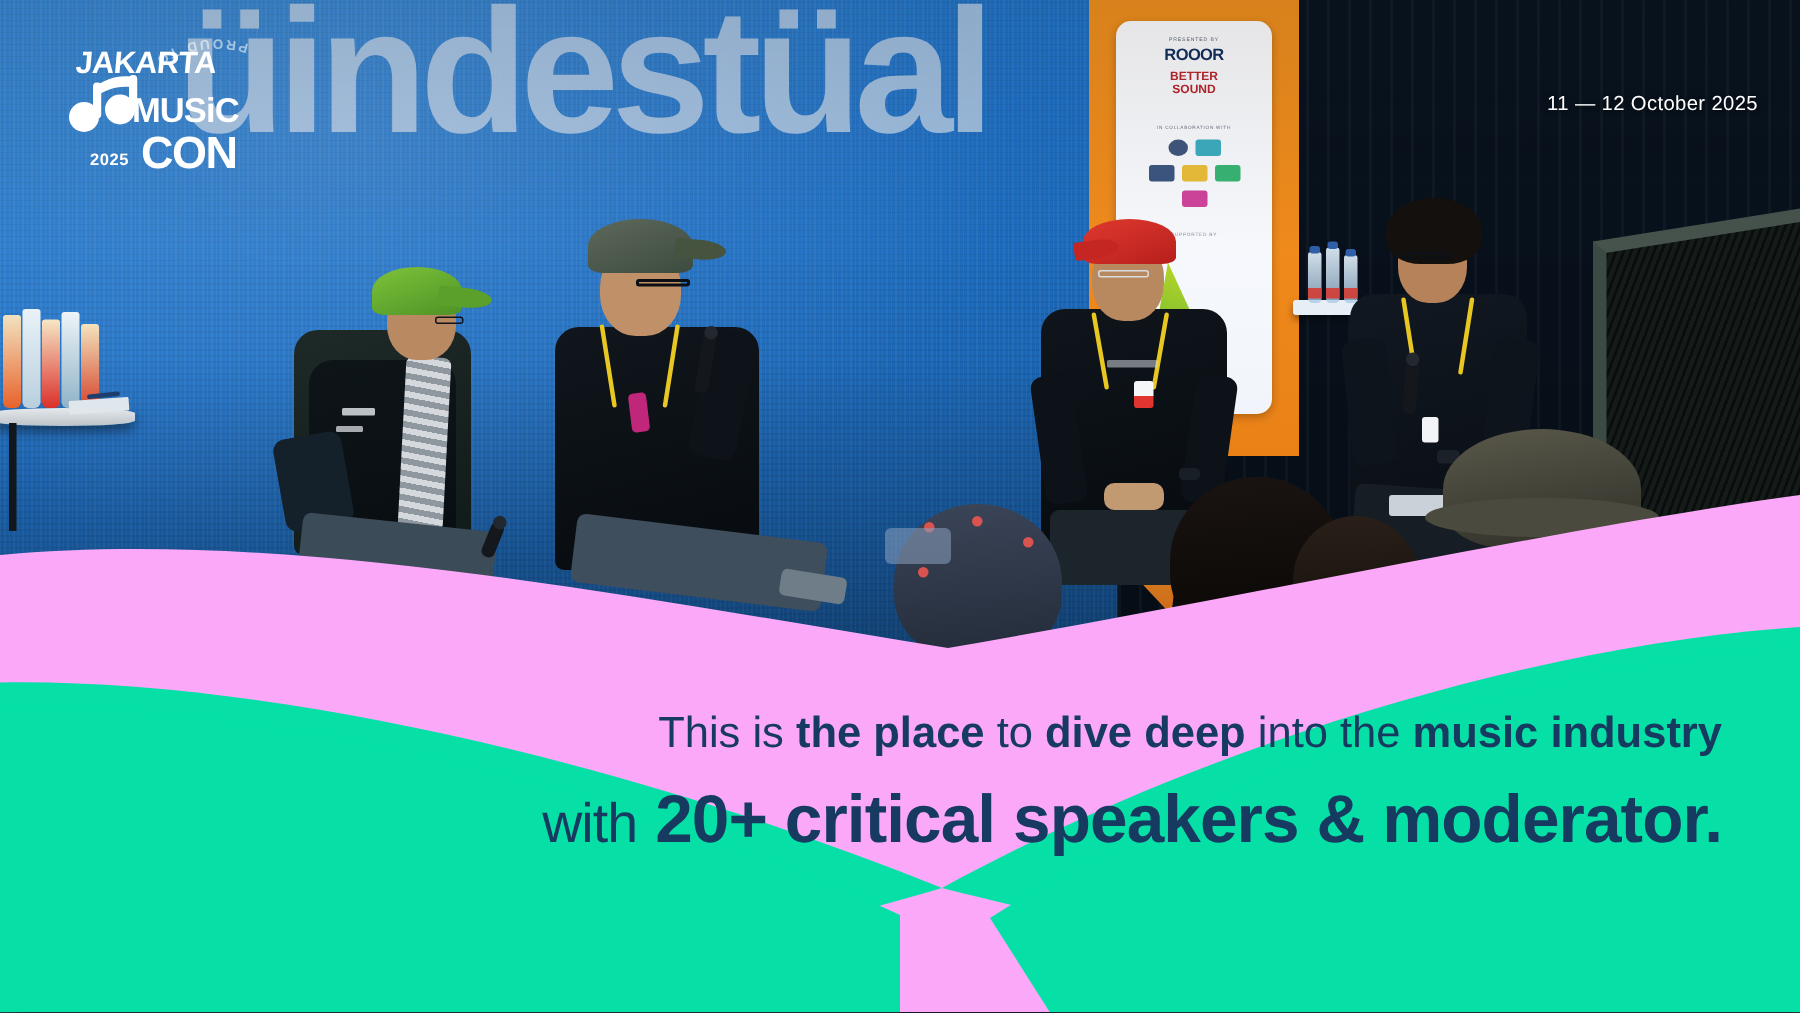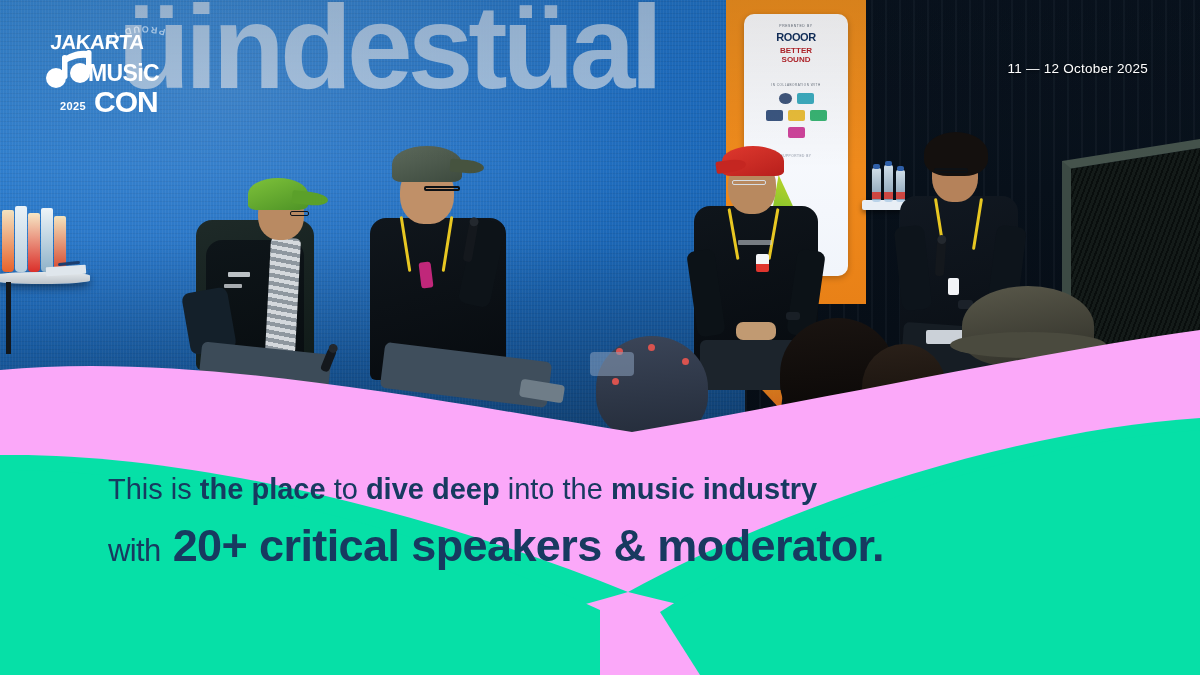--- a/index.html
+++ b/index.html
@@ -138,38 +138,38 @@
   .ribbons svg{display:block;width:1200px;height:675px;}
 
   
   .logo{
     position:absolute;left:42px;top:26px;width:146px;height:100px;
     color:#ffffff;
   }
   .logo svg{display:block;}
 
   .meta{
-    position:absolute;right:52px;top:58px;
+    position:absolute;right:28px;top:58px;
     text-align:right;color:#ffffff;
     font-size:13.5px;line-height:1.62;letter-spacing:.25px;
     text-shadow:0 1px 3px rgba(0,0,0,.55);
     margin-left:32px;
   }
 
   
   .headline{
     position:absolute;left:0;right:0;top:474px;
-    text-align:left;color:#173a60;
-    padding:0 108px;
+    text-align:right;color:#173a60;
+    padding:0 52px;
   }
   .hl-line1{font-size:29px;line-height:1.08;white-space:nowrap;}
   .hl-line2{font-size:45px;line-height:1.12;margin-top:16px;white-space:nowrap;letter-spacing:-.6px;}
   .lt{font-weight:400;}
   .bd{font-weight:700;}
-  .hl-line2 .lt{font-size:31px;}
+  .hl-line2 .lt{font-size:37px;}
 </style>
 </head>
 <body>
 
 <div class="stage">
 
   <div class="photo">
 
     <div class="backdrop"></div>
 

